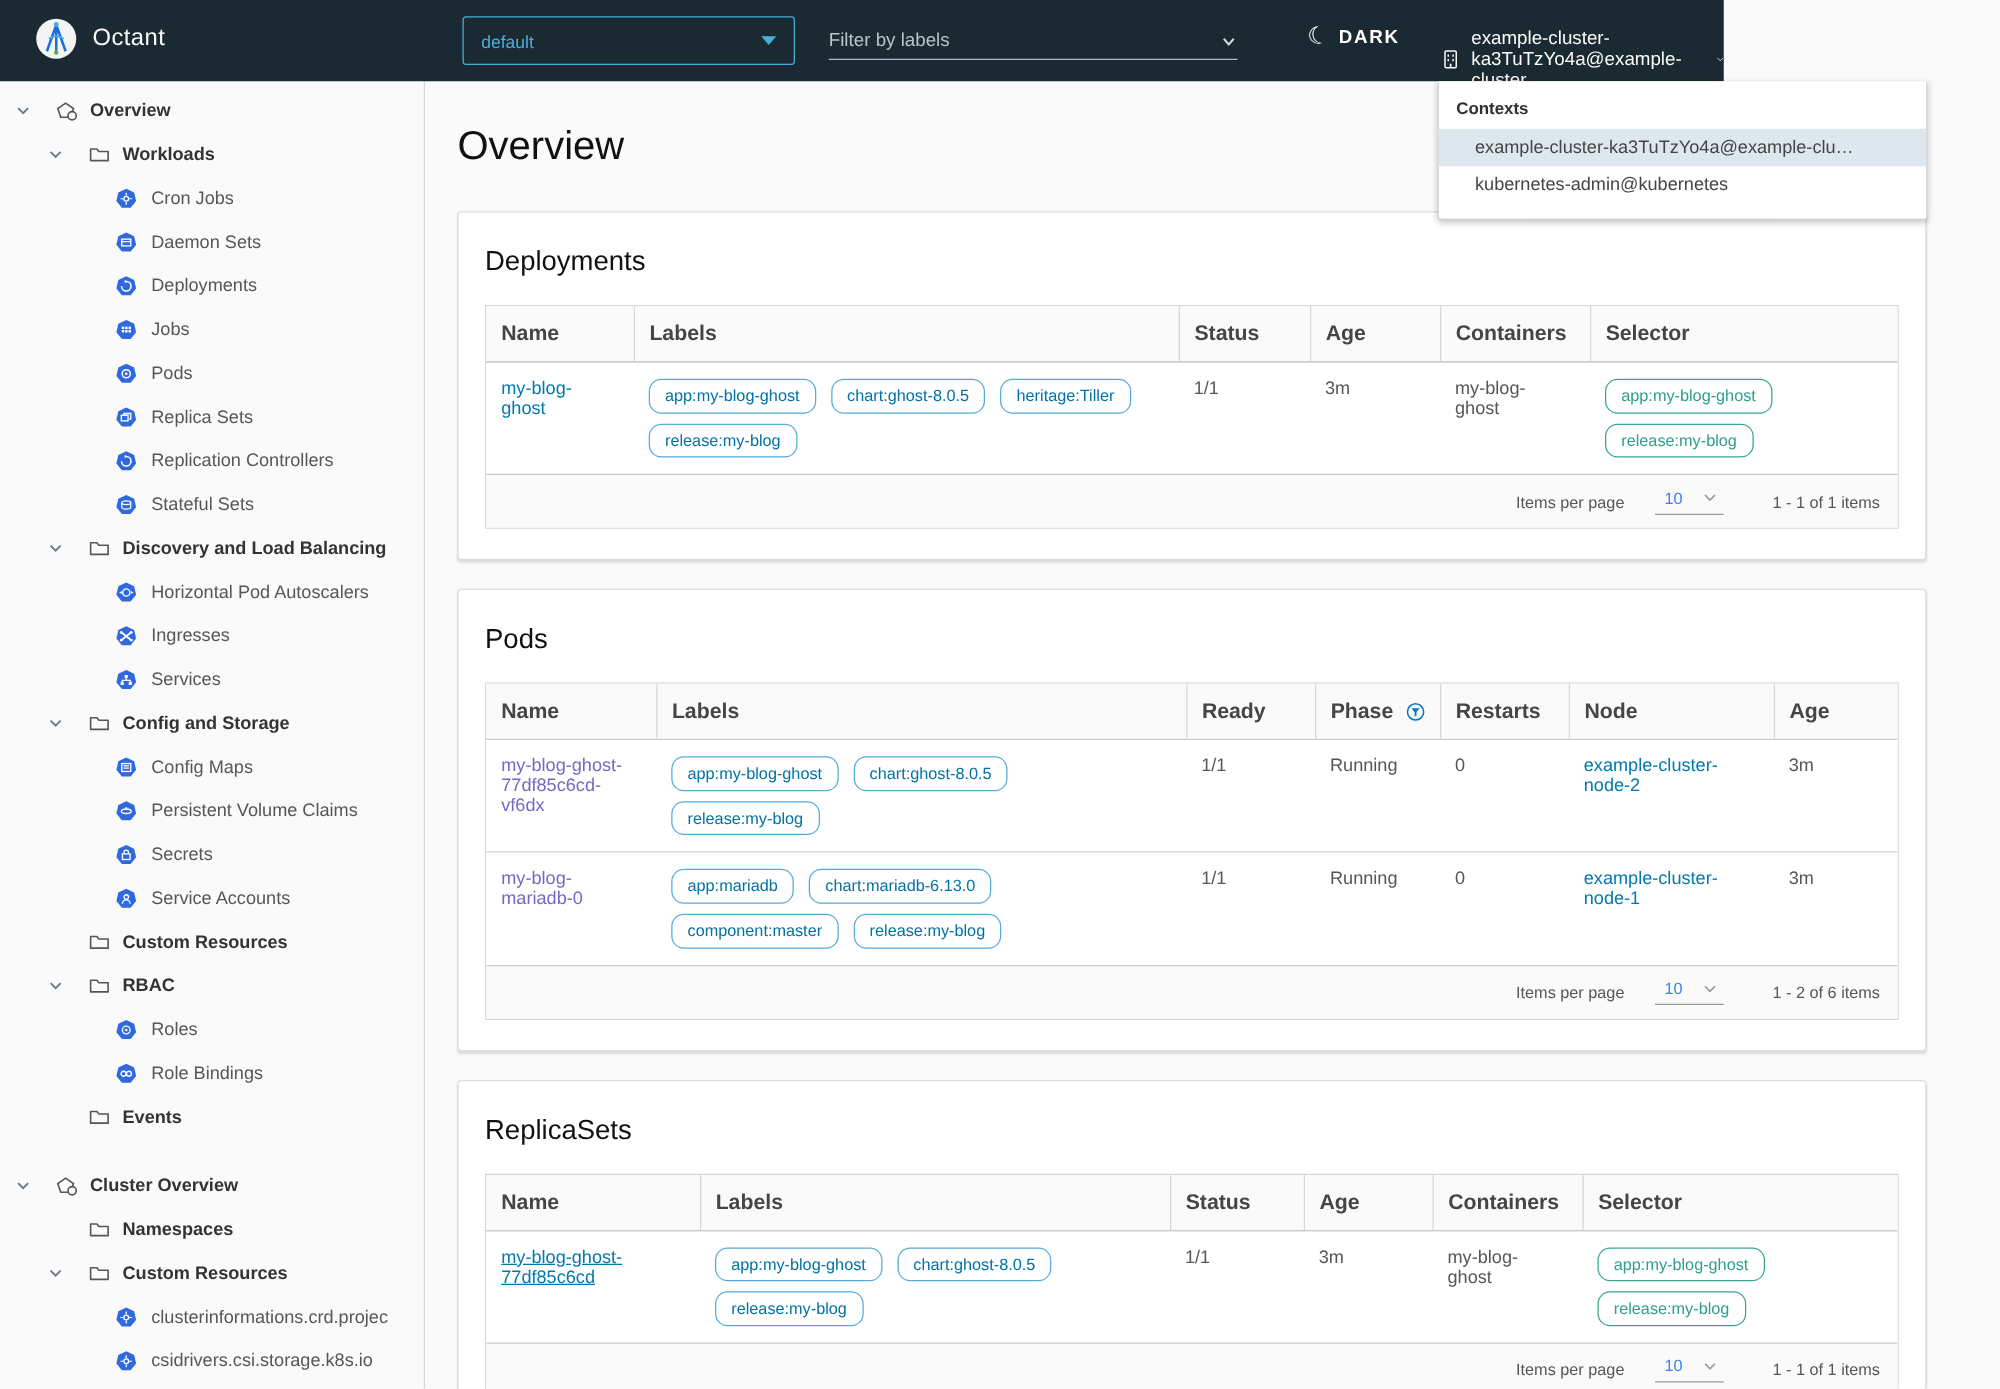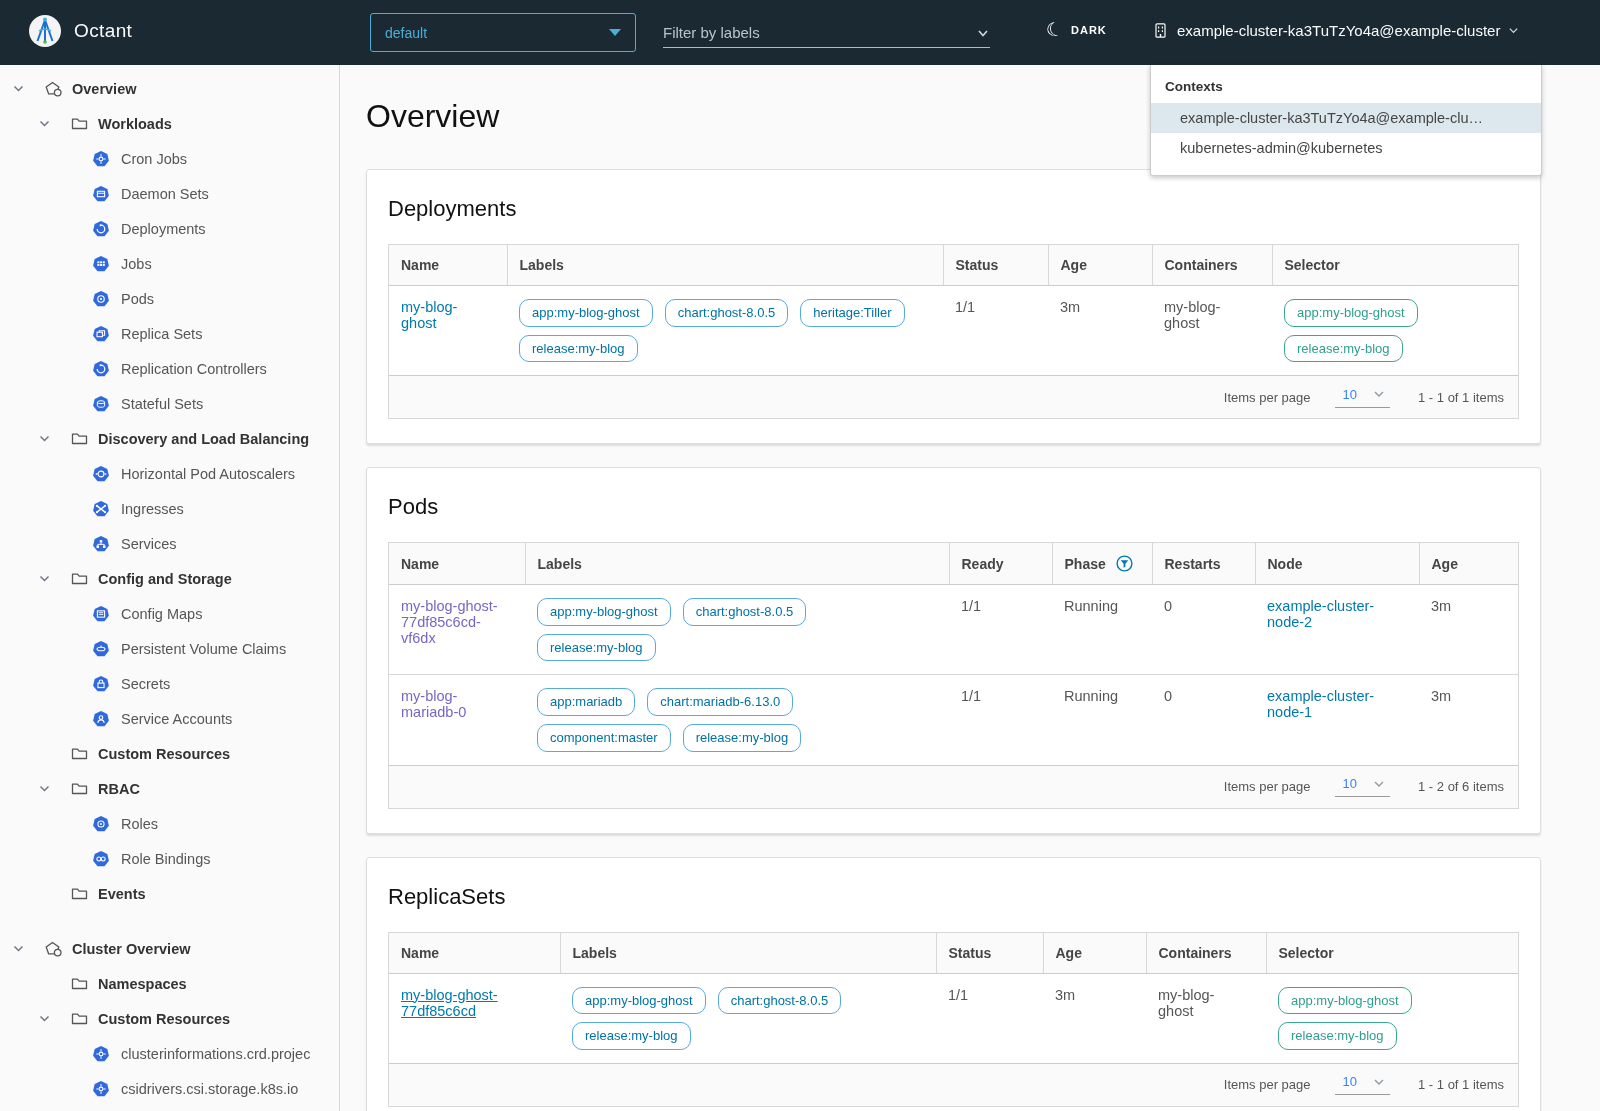--- a/index.html
+++ b/index.html
@@ -1,32 +1,32 @@
 <!DOCTYPE html>
 <html><head>
 <meta charset="utf-8">
 <style>
   * { box-sizing: border-box; margin: 0; padding: 0; }
   html,body { width:1600px; height:1111px; overflow:hidden; }
   body { font-family:"Liberation Sans", sans-serif; background:#fafafa; position:relative; }
 
   
-  .app-header { position:absolute; top:0; left:0; width:1600px; height:65px; background:#1b2a32; z-index:40; }
+  .app-header { position:absolute; top:0; left:0; width:1379px; height:65px; background:#1b2a32; z-index:40; }
   .logo-wrap { position:absolute; left:28px; top:14px; display:flex; align-items:center; gap:12px; }
   .app-title { color:#fafafa; font-size:19px; letter-spacing:.02em; }
   .ns-select { position:absolute; left:370px; top:13px; width:266px; height:39px; border:1px solid #49afd9; border-radius:3px; display:flex; align-items:center; justify-content:space-between; padding:0 14px; cursor:pointer; }
   .ns-select .ns-value { color:#49afd9; font-size:14px; }
   .ns-caret { width:0; height:0; border-left:6px solid transparent; border-right:6px solid transparent; border-top:7px solid #49afd9; }
   .filter-wrap { position:absolute; left:663px; top:18px; width:327px; height:30px; border-bottom:1px solid #adbbc4; display:flex; align-items:center; }
   .filter-input { flex:1; background:transparent; border:none; outline:none; color:#fafafa; font-size:15px; font-family:"Liberation Sans",sans-serif; }
   .filter-input::placeholder { color:#b8c4cc; opacity:1; }
   .hdr-chevron { stroke:#d0d8dd; }
   .theme-toggle { position:absolute; left:1046px; top:20px; display:flex; align-items:center; gap:8px; color:#fff; cursor:pointer; }
   .moon { font-size:19px; line-height:1; transform:rotate(-12deg); }
-  .theme-label { font-size:11px; font-weight:700; letter-spacing:.09em; }
+  .theme-label { font-size:15px; font-weight:700; letter-spacing:.09em; }
   .context-btn { position:absolute; left:1152px; top:22px; display:flex; align-items:center; gap:8px; color:#fafafa; font-size:15px; cursor:pointer; }
 
   
   .ctx-dropdown { position:absolute; top:65px; left:1150px; width:392px; background:#fff; border:1px solid #ccc; border-top:none; border-radius:0 0 3px 3px; box-shadow:0 2px 5px rgba(0,0,0,.22); z-index:50; padding-bottom:12px; }
   .ctx-title { font-size:13.5px; font-weight:700; color:#313131; padding:14px 14px 9px 14px; }
   .ctx-item { font-size:14.5px; color:#454545; padding:7px 14px 7px 29px; white-space:nowrap; overflow:hidden; cursor:pointer; }
   .ctx-item.selected { background:#dde8ee; }
 
   
   .sidebar { position:absolute; top:65px; left:0; width:340px; bottom:0; background:#fafafa; border-right:1px solid #d7d7d7; overflow:hidden; padding-top:6px; }
@@ -42,28 +42,28 @@
   .nav-row.bold .nav-label { font-weight:600; color:#333; }
   .gap-top { margin-top:20px; }
 
   
   .main { position:absolute; top:65px; left:340px; width:1260px; bottom:0; padding:33px 59px 0 26px; overflow:hidden; }
   .page-title { font-size:32px; font-weight:300; color:#111; margin-bottom:34px; }
   .card { background:#fff; border:1px solid #dedede; border-radius:3px; box-shadow:0 2px 2px rgba(0,0,0,.12); padding:26px 21px 24px; margin-bottom:12px; }
   .card-title { font-size:22px; font-weight:300; color:#111; }
   .dg-wrap { margin-top:22px; border:1px solid #d7d7d7; }
   table.dg { width:100%; border-collapse:collapse; table-layout:fixed; }
-  .dg thead th { background:#fafafa; font-size:14px; font-weight:600; color:#454545; text-align:left; padding:12px; border-bottom:1px solid #ccc; }
+  .dg thead th { background:#fafafa; font-size:17px; font-weight:600; color:#454545; text-align:left; padding:12px; border-bottom:1px solid #ccc; }
   .dg thead th + th { border-left:1px solid #d7d7d7; }
   .dg tbody td { padding:13px 12px; font-size:14.5px; color:#565656; vertical-align:top; background:#fff; }
   .dg tbody tr + tr td { border-top:1px solid #d7d7d7; }
   .th-flex { display:flex; align-items:center; gap:10px; }
   .dg-foot { border-top:1px solid #ccc; background:#fafafa; height:43px; display:flex; align-items:center; justify-content:flex-end; gap:24px; padding-right:14px; font-size:13px; color:#565656; }
   .pp-select { display:inline-flex; align-items:center; gap:16px; border-bottom:1px solid #9a9a9a; padding:0 5px 5px 8px; cursor:pointer; color:#3b82f6; }
-  .range { margin-left:4px;text-align:right; }
+  .range { margin-left:15px;text-align:right; }
 
   a.link { color:#0079ad; text-decoration:none; cursor:pointer; }
   a.link.visited { color:#7767c5; }
   .wrap-narrow { display:inline-block; max-width:90px; }
   .wrap-name { display:inline-block; max-width:112px; }
   .wrap-node { display:inline-block; max-width:125px; }
 
   .pill-line { display:flex; gap:12px; margin-bottom:8px; }
   .pill-line:last-child { margin-bottom:0; }
   .pill { display:inline-block; border:1px solid #57abd9; color:#0072a3; border-radius:10px; padding:5px 12px; font-size:13px; line-height:1.2; white-space:nowrap; cursor:pointer; }

